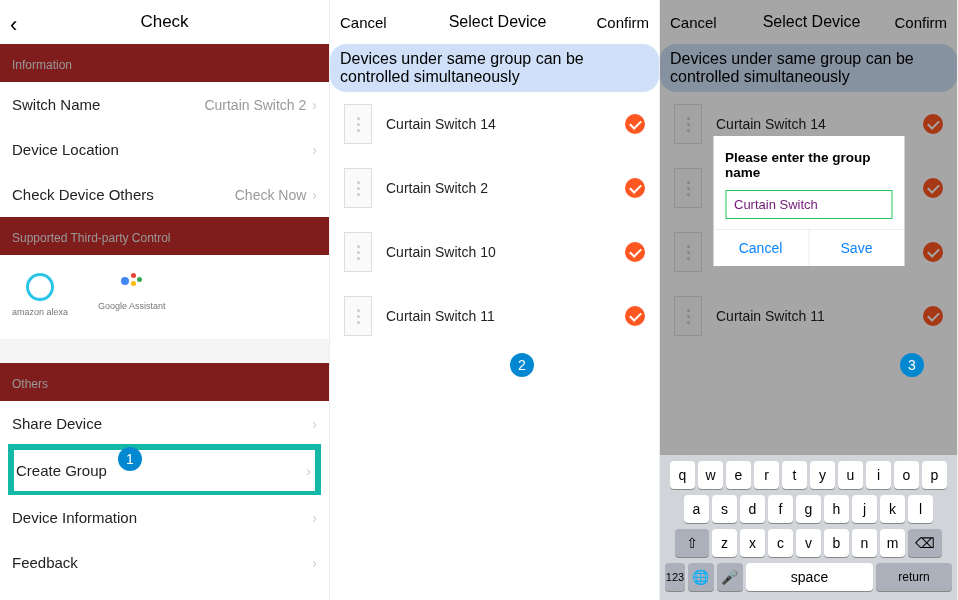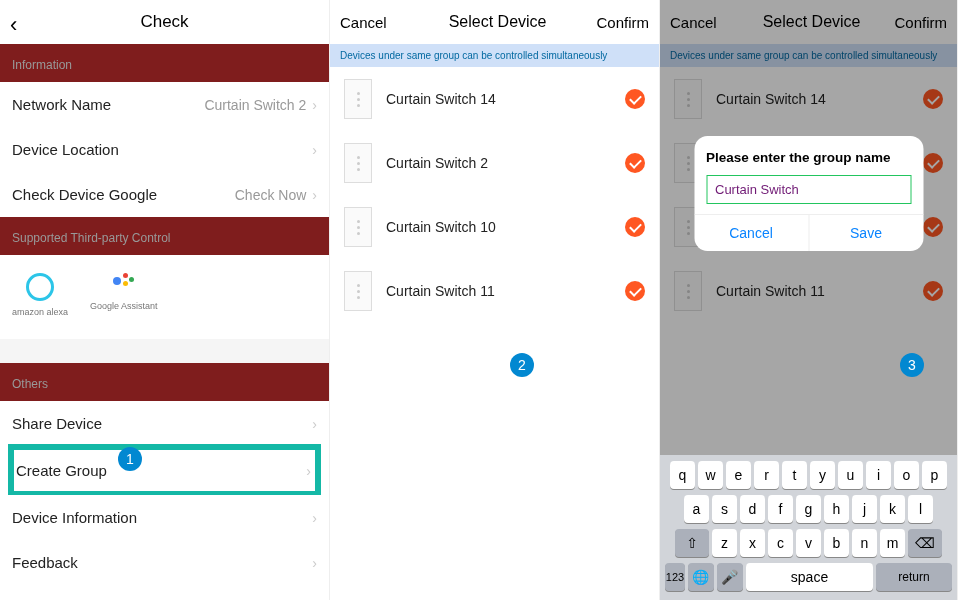--- a/index.html
+++ b/index.html
@@ -11,45 +11,45 @@
   .p3 { width: 298px; position: relative; }
 
   
   .hdr1 { display: flex; align-items: center; justify-content: center; height: 44px; position: relative; }
   .back { position: absolute; left: 10px; top: 12px; font-size: 22px; color: #000; cursor: pointer; }
   .title1 { font-size: 17px; font-weight: 500; color: #000; }
   .section-label { font-size: 12px; color: #999; background: #7f1d1d; padding: 14px 12px 10px; }
   .row { display: flex; align-items: center; justify-content: space-between; padding: 14px 12px; background: #fff; font-size: 15px; color: #222; cursor: pointer; }
   .row .val { color: #999; font-size: 14px; margin-right: 4px; }
   .chev { color: #ccc; font-size: 14px; margin-left: 2px; }
-  .thirdparty { display: flex; gap: 22px; padding: 18px 12px 22px; background: #fff; }
+  .thirdparty { display: flex; gap: 30px; padding: 18px 12px 22px; background: #fff; }
   .tp-item { display: flex; flex-direction: column; align-items: center; font-size: 9px; color: #777; gap: 6px; }
   .alexa-icon { width: 28px; height: 28px; border: 3px solid #2cc5e8; border-radius: 50%; }
   .ga-icon { width: 22px; height: 22px; position: relative; }
   .ga-icon::before { content: ""; position: absolute; width: 8px; height: 8px; background: #4285f4; border-radius: 50%; left: 0; top: 4px; }
   .ga-icon::after { content: ""; position: absolute; width: 5px; height: 5px; background: #ea4335; border-radius: 50%; left: 10px; top: 0; box-shadow: 0 8px 0 #fbbc05, 6px 4px 0 #34a853; }
   .highlight-row { border: 6px solid #14b8a6; margin: -2px 8px; padding: 12px 4px 12px 2px; }
   .gap { height: 24px; background: #f5f5f5; }
 
   
   .hdr2 { display: flex; align-items: center; justify-content: space-between; height: 44px; padding: 0 10px; font-size: 15px; }
   .hdr2 .center { font-size: 16px; font-weight: 500; margin-left: 12px; }
-  .banner { background: #cfe0f8; color: #0369a1; font-size: 10px; padding: 6px 10px; }
+  .banner { background: #cfe0f8; color: #000000; font-size: 16px; padding: 6px 10px; border-radius: 16px; }
   .dev-row { display: flex; align-items: center; padding: 12px 14px; gap: 14px; }
   .dev-icon { width: 28px; height: 40px; border: 1px solid #ddd; background: #fafafa; display: flex; flex-direction: column; align-items: center; justify-content: center; gap: 3px; }
   .dev-icon span { width: 3px; height: 3px; background: #ccc; border-radius: 50%; }
   .dev-name { flex: 1; font-size: 14px; color: #222; }
   .check { width: 20px; height: 20px; background: #ff5722; border-radius: 50%; display: flex; align-items: center; justify-content: center; }
   .check::after { content: ""; width: 9px; height: 5px; border-left: 2px solid #fff; border-bottom: 2px solid #fff; transform: rotate(-45deg); margin-top: -2px; }
 
   .step-badge { position: absolute; width: 24px; height: 24px; background: #0288d1; color: #fff; border-radius: 50%; display: flex; align-items: center; justify-content: center; font-size: 14px; font-weight: 500; }
 
   
   .dim { position: absolute; inset: 0; background: rgba(0,0,0,0.35); }
-  .modal { position: absolute; top: 136px; left: 50%; transform: translateX(-50%); width: 229px; background: #fff; border-radius: 13px; overflow: hidden; }
+  .modal { position: absolute; top: 136px; left: 50%; transform: translateX(-50%); width: 191px; background: #fff; border-radius: 0; overflow: hidden; }
   .modal-title { font-size: 13.5px; font-weight: 600; padding: 14px 12px 10px; }
   .modal-input { margin: 0 12px 10px; border: 1px solid #22c55e; padding: 6px 8px; font-size: 13px; color: #701a75; }
   .modal-btns { display: flex; border-top: 1px solid #eee; }
   .modal-btns div { flex: 1; text-align: center; padding: 10px 0; font-size: 14px; color: #0a84ff; cursor: pointer; }
   .modal-btns div:first-child { border-right: 1px solid #eee; }
 
   
   .kbd { position: absolute; bottom: 0; left: 0; right: 0; background: #d1d4d9; padding: 6px 3px 3px; }
   .kbd-row { display: flex; justify-content: center; gap: 3px; margin-bottom: 6px; }
   .key { background: #fff; border-radius: 4px; box-shadow: 0 1px 0 #888; height: 28px; display: flex; align-items: center; justify-content: center; font-size: 14px; color: #000; }
@@ -66,29 +66,29 @@
 
 <div class="container">
 
   <div class="panel p1">
     <div class="hdr1">
       <div class="back">‹</div>
       <div class="title1">Check</div>
     </div>
     <div class="section-label">Information</div>
     <div class="row">
-      <span>Network Name</span>
+      <span>Switch Name</span>
       <span><span class="val">Curtain Switch 2</span><span class="chev">›</span></span>
     </div>
     <div class="row">
       <span>Device Location</span>
       <span class="chev">›</span>
     </div>
     <div class="row">
-      <span>Check Device Google</span>
+      <span>Check Device Others</span>
       <span><span class="val">Check Now</span><span class="chev">›</span></span>
     </div>
     <div class="section-label">Supported Third-party Control</div>
     <div class="thirdparty">
       <div class="tp-item">
         <div class="alexa-icon"></div>
         <span>amazon alexa</span>
       </div>
       <div class="tp-item">
         <div class="ga-icon"></div>

